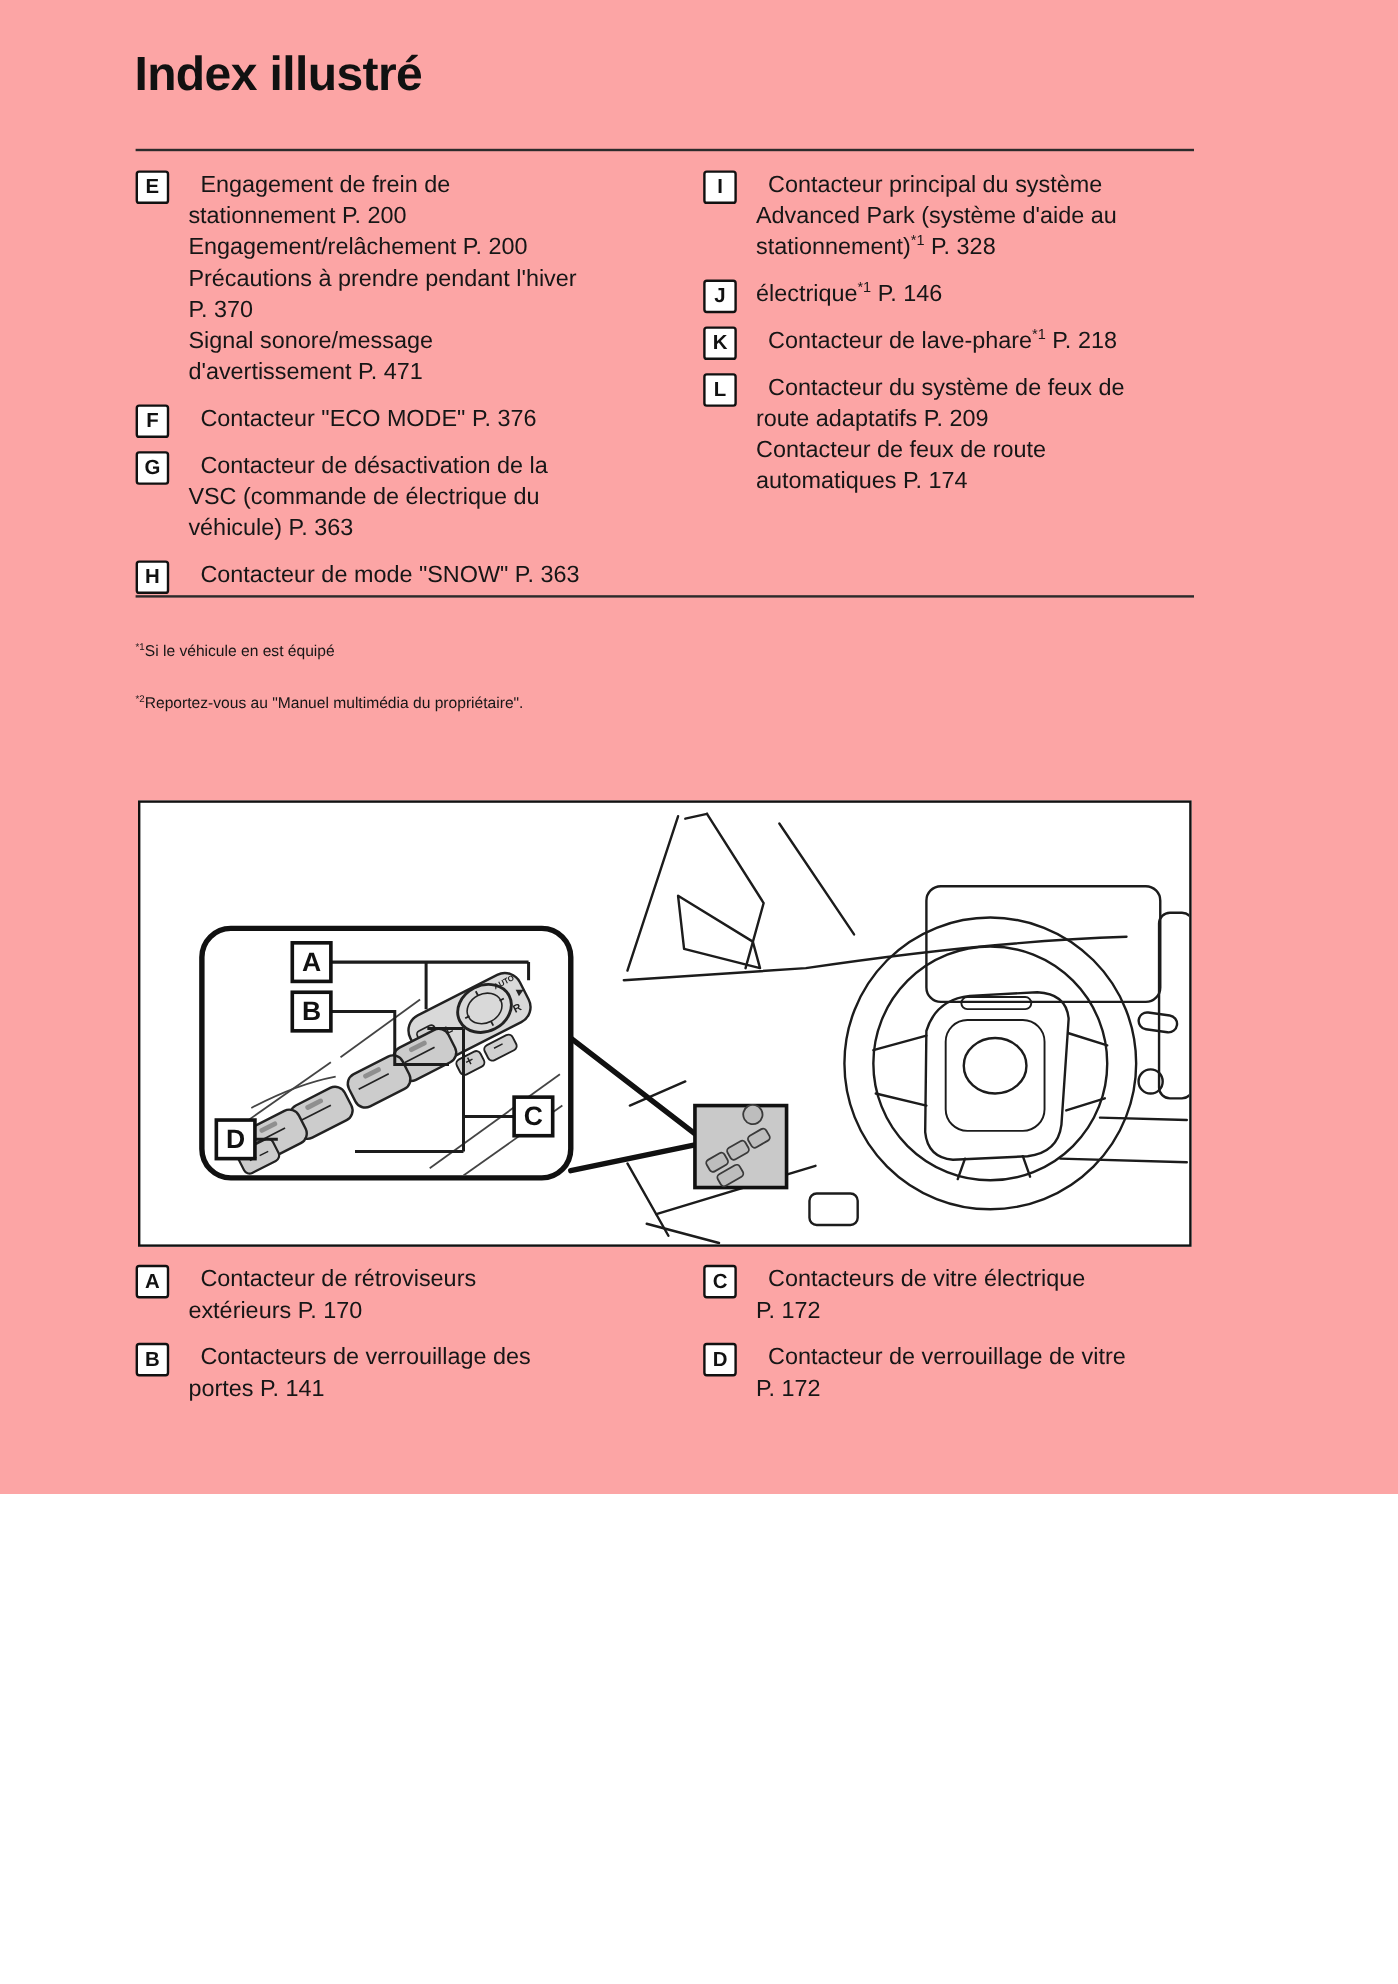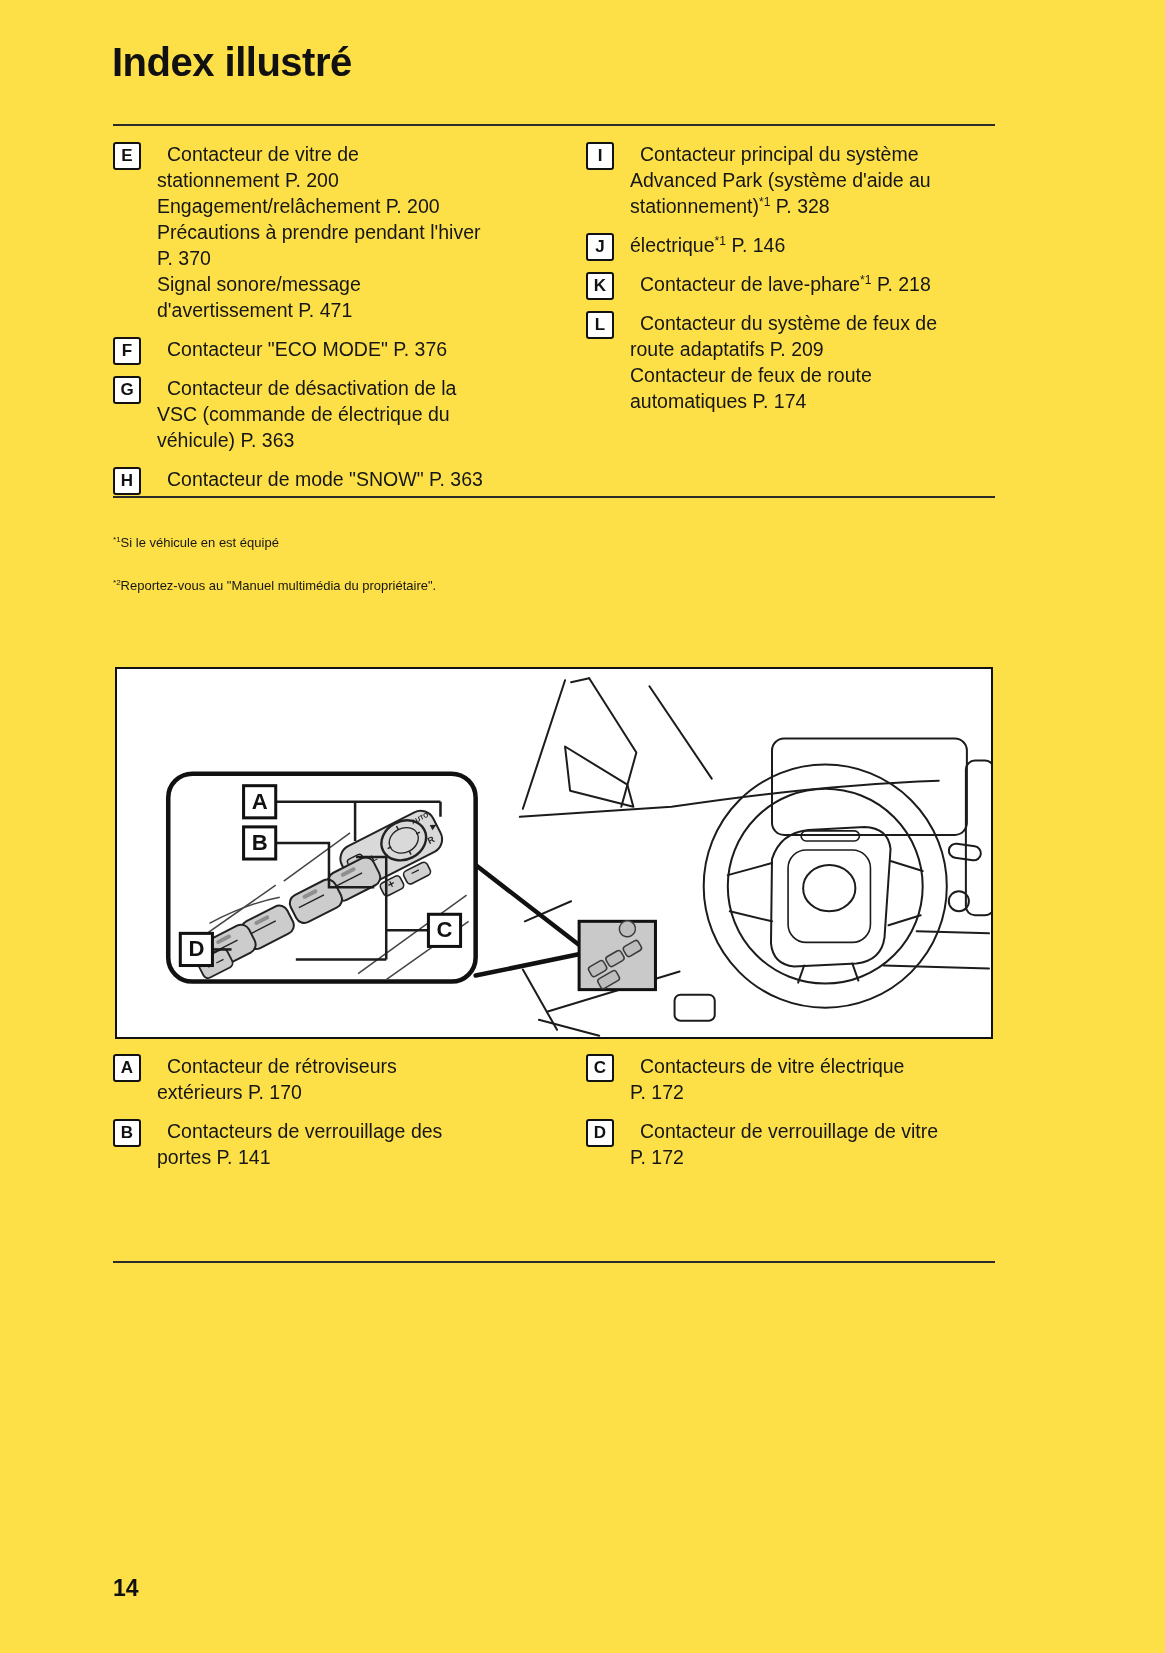--- a/index.html
+++ b/index.html
@@ -1,17 +1,17 @@
 <!DOCTYPE html>
 <html><head>
 <meta charset="utf-8">
 <style>
   html,body{margin:0;padding:0;background:#ffffff;}
   .page{
-    position:relative;width:1165px;height:1653px;background:#fde047;
+    position:relative;width:1165px;height:1245px;background:#fca5a5;
     font-family:"Liberation Sans","DejaVu Sans",sans-serif;color:#161616;overflow:hidden;
   }
   .page-title{
     position:absolute;left:112px;top:40px;margin:0;
     font-size:40px;font-weight:bold;letter-spacing:-0.5px;color:#111;
   }
   .rule{position:absolute;left:113px;width:882px;height:0;border:0;border-top:2px solid #2b2b2b;margin:0;}
   .rule-top{top:124px;}
   .rule-mid{top:496px;}
   .rule-bottom{top:1261px;}
@@ -48,21 +48,21 @@
 
   <h1 class="page-title">Index illustré</h1>
 
   <hr class="rule rule-top">
 
   <div class="index-grid grid-top">
     <div class="col col-left">
         <div class="idx-item">
           <span class="letterbox">E</span>
           <div class="idx-lines">
-            <div class="idx-line first">Contacteur de vitre de</div>
+            <div class="idx-line first">Engagement de frein de</div>
             <div class="idx-line">stationnement P. 200</div>
             <div class="idx-line">Engagement/relâchement P. 200</div>
             <div class="idx-line">Précautions à prendre pendant l'hiver</div>
             <div class="idx-line">P. 370</div>
             <div class="idx-line">Signal sonore/message</div>
             <div class="idx-line">d'avertissement P. 471</div>
           </div>
         </div>
         <div class="idx-item">
           <span class="letterbox">F</span>

